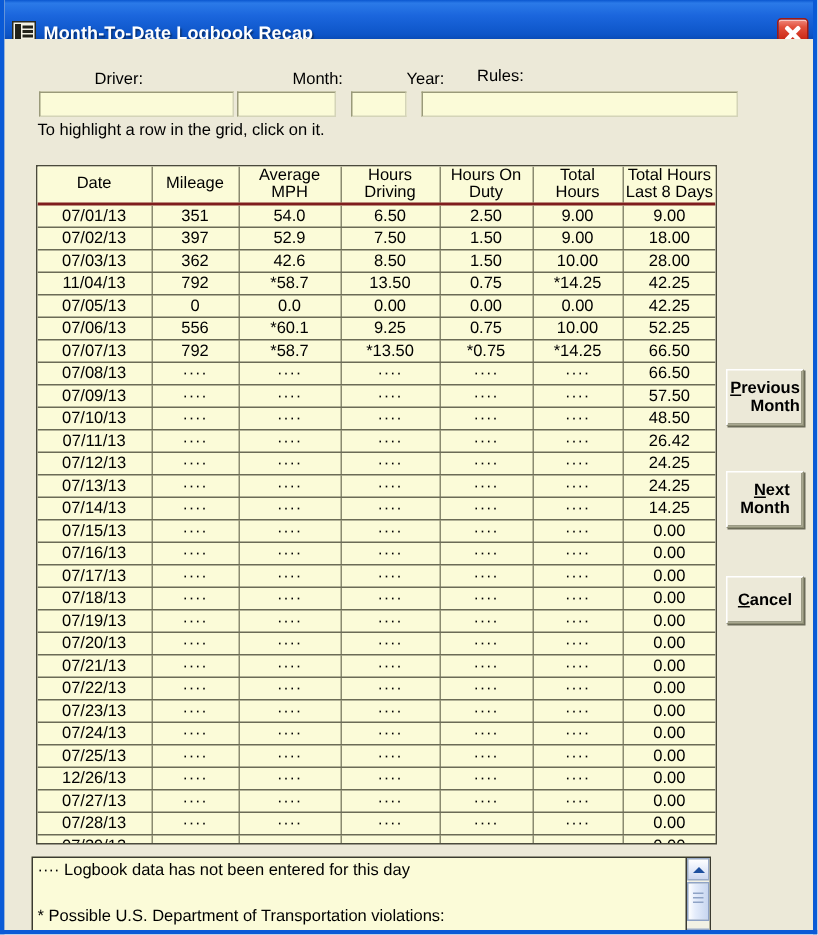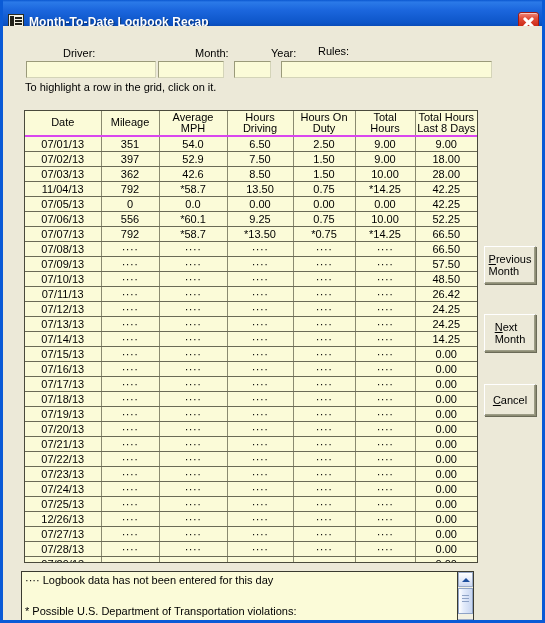--- a/index.html
+++ b/index.html
@@ -148,21 +148,21 @@
     width: 100%;
     table-layout: fixed;
     background: #fbfbd8;
   }
   table#grid th {
     font-size: 11px;
     font-weight: normal;
     color: #000000;
     background: #fbfbd8;
     border-right: 1px solid #8a8a70;
-    border-bottom: 2px solid #d946ef;
+    border-bottom: 2px solid #7f1d1d;
     height: 24px;
     line-height: 11.5px;
     padding: 0;
     text-align: center;
     vertical-align: middle;
   }
   table#grid th:last-child { border-right: none; }
   table#grid td {
     font-size: 11px;
     color: #000000;
@@ -185,27 +185,28 @@
     position: absolute;
     background: #ece9d8;
     border: 1px solid #8d8d74;
     border-top-color: #ffffff;
     border-left-color: #ffffff;
     box-shadow: inset -1px -1px 0 #9c9c86, 1px 1px 0 #6b6b58;
     font-family: "Liberation Sans", sans-serif;
     font-size: 11px;
     color: #000000;
     line-height: 12px;
-    text-align: left;
+    text-align: right;
     cursor: pointer;
     box-sizing: border-box;
     display: flex;
     align-items: center;
     justify-content: center;
     padding: 6px;
+    font-weight: bold;
   }
   .btn u { text-decoration: underline; }
 
   
   #notes-panel {
     position: absolute;
     left: 18px;
     top: 545px;
     width: 453px;
     height: 64px;

